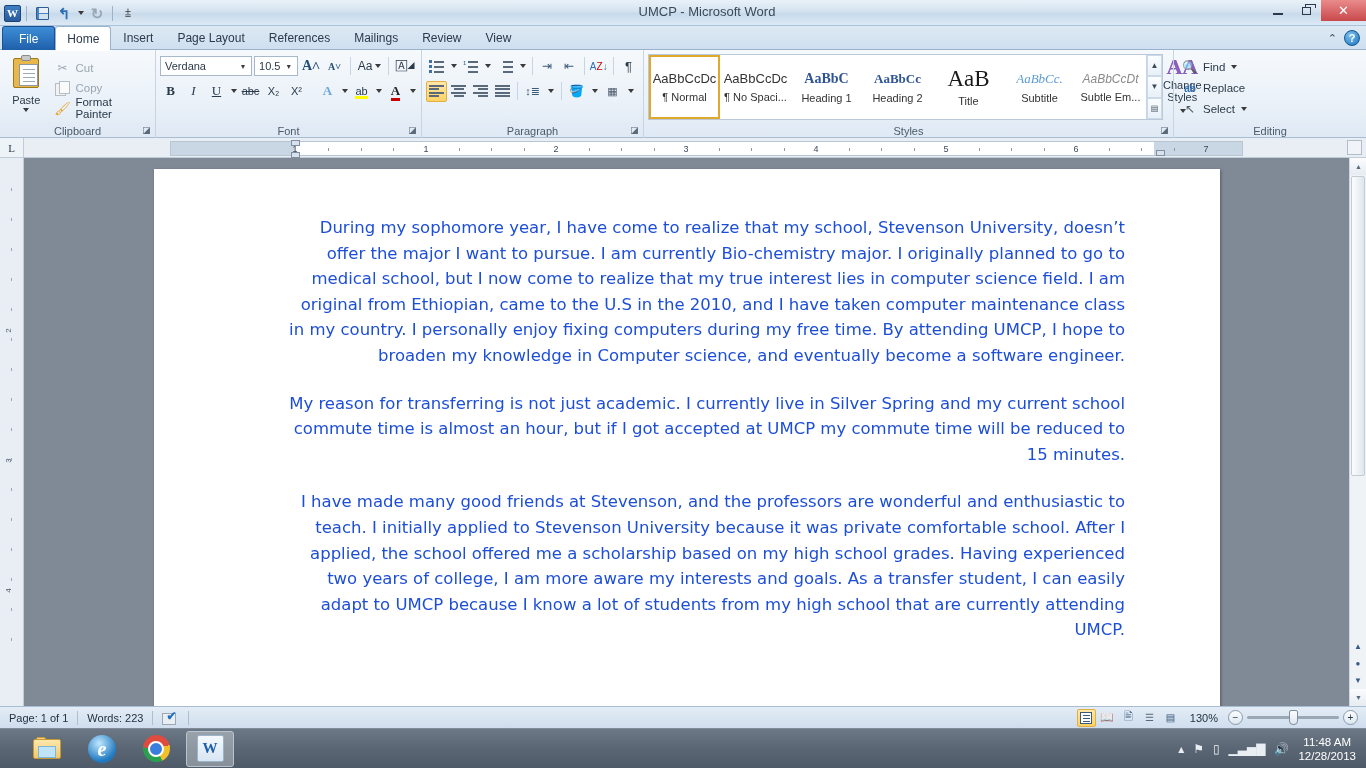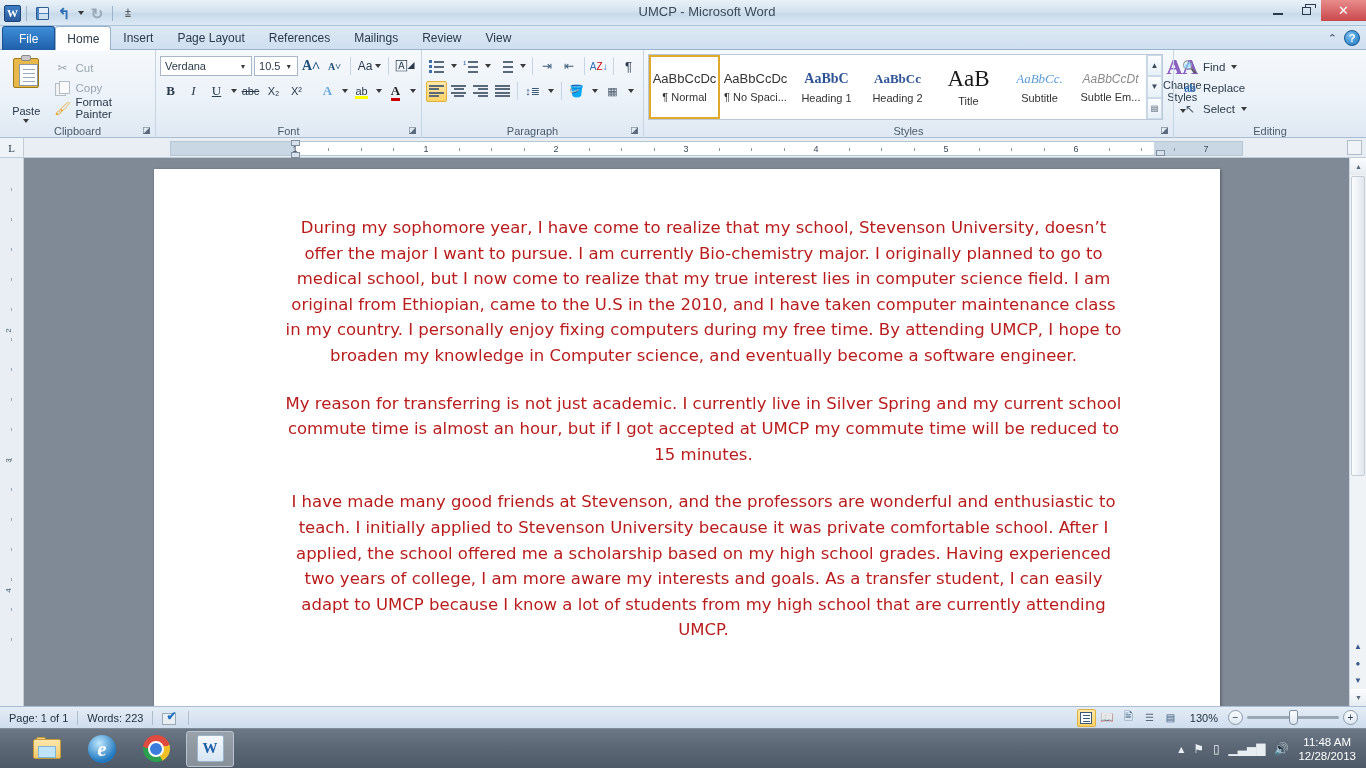--- a/index.html
+++ b/index.html
@@ -111,21 +111,21 @@
   
   .paste-btn {
     width: 46px; display:flex; flex-direction:column; align-items:center; justify-content:flex-start;
     padding-top: 2px;
   }
   .clipboard-img { width:30px; height:33px; position:relative; }
   .cb-board { position:absolute; left:2px; top:3px; width:26px; height:30px; background:#e8b84b; border:1px solid #9e7a18; border-radius:2px;}
   .cb-clip { position:absolute; left:10px; top:0px; width:10px; height:6px; background:#c9c9c9; border:1px solid #8a8a8a; border-radius:2px;}
   .cb-page { position:absolute; left:8px; top:9px; width:19px; height:22px; background:#fff; border:1px solid #8a98a8; }
   .cb-page i { position:absolute; left:3px; width:12px; height:1px; background:#9aaab8; }
-  .paste-label { font-size:11px; margin-top:17px; }
+  .paste-label { font-size:11px; margin-top:6px; }
   .mini-caret { width:0;height:0;border-left:3px solid transparent;border-right:3px solid transparent;border-top:4px solid #3a3a3a;margin-top:2px;}
   .cb-items { display:flex; flex-direction:column; justify-content:center; padding-left:3px; gap:2px;}
   .cb-item { display:flex; align-items:center; gap:5px; height:18px; padding:0 3px; font-size:11.5px; }
   .cb-item.dim { color:#9aa5af; }
   .ic { width:16px; height:16px; display:flex; align-items:center; justify-content:center; font-size:12px;}
   .ic-scissors { color:#9aa5af; }
   .ic-copy { position:relative; width:15px;height:14px;}
   .ic-copy::before{content:"";position:absolute;left:0;top:2px;width:9px;height:11px;background:#f2f2f2;border:1px solid #b5bdc5;}
   .ic-copy::after{content:"";position:absolute;left:4px;top:0;width:9px;height:11px;background:#fafafa;border:1px solid #b5bdc5;}
   .ic-brush { color:#e8a020; font-size:13px; }
@@ -215,22 +215,22 @@
   .vtick { position:absolute; left:11px; width:1px; height:3px; background:#9aa8b5;}
   .vnum { position:absolute; left:6px; font-size:8px; color:#4a5a6a; transform:rotate(-90deg); transform-origin:center;}
   .doc-area { flex:1; background:#808a96; position:relative; overflow:hidden; }
   .page {
     position:absolute; left:130px; top:11px; width:1066px; height:540px;
     background:#fff; box-shadow:1px 1px 3px rgba(0,0,0,.35);
   }
   .page-inner { padding: 46px 95px 0 128px; }
   .doc-p {
     font-family:"DejaVu Sans", sans-serif;
-    font-size:16.5px; line-height:25.6px; color:#b91c1c;
-    margin-bottom: 22px; text-align: center;
+    font-size:16.5px; line-height:25.6px; color:#1d4ed8;
+    margin-bottom: 22px; text-align: right;
   }
   .scrollbar {
     position:absolute; right:0; top:0; bottom:0; width:17px;
     background:#f0f3f6; border-left:1px solid #cfd8e0;
   }
   .sb-btn { height:17px; width:17px; display:flex; align-items:center; justify-content:center; font-size:7px; color:#5a6a7a;
             background:linear-gradient(to bottom,#fbfcfe,#e6ecf2); }
   .sb-thumb { position:absolute; left:1px; right:1px; top:18px; height:300px;
               background:linear-gradient(to right,#fdfdfe,#dfe6ed); border:1px solid #c3cdd6; border-radius:2px;}
   .sb-bottom { position:absolute; bottom:0; left:0; right:0; }

